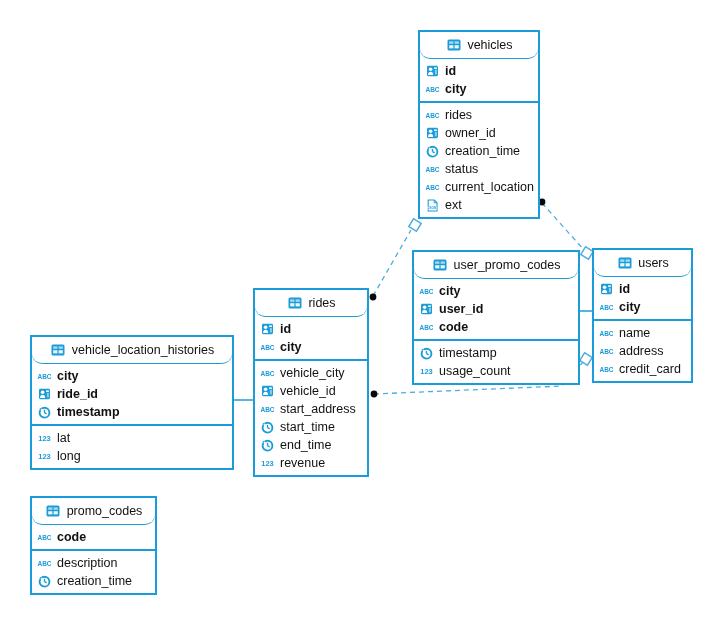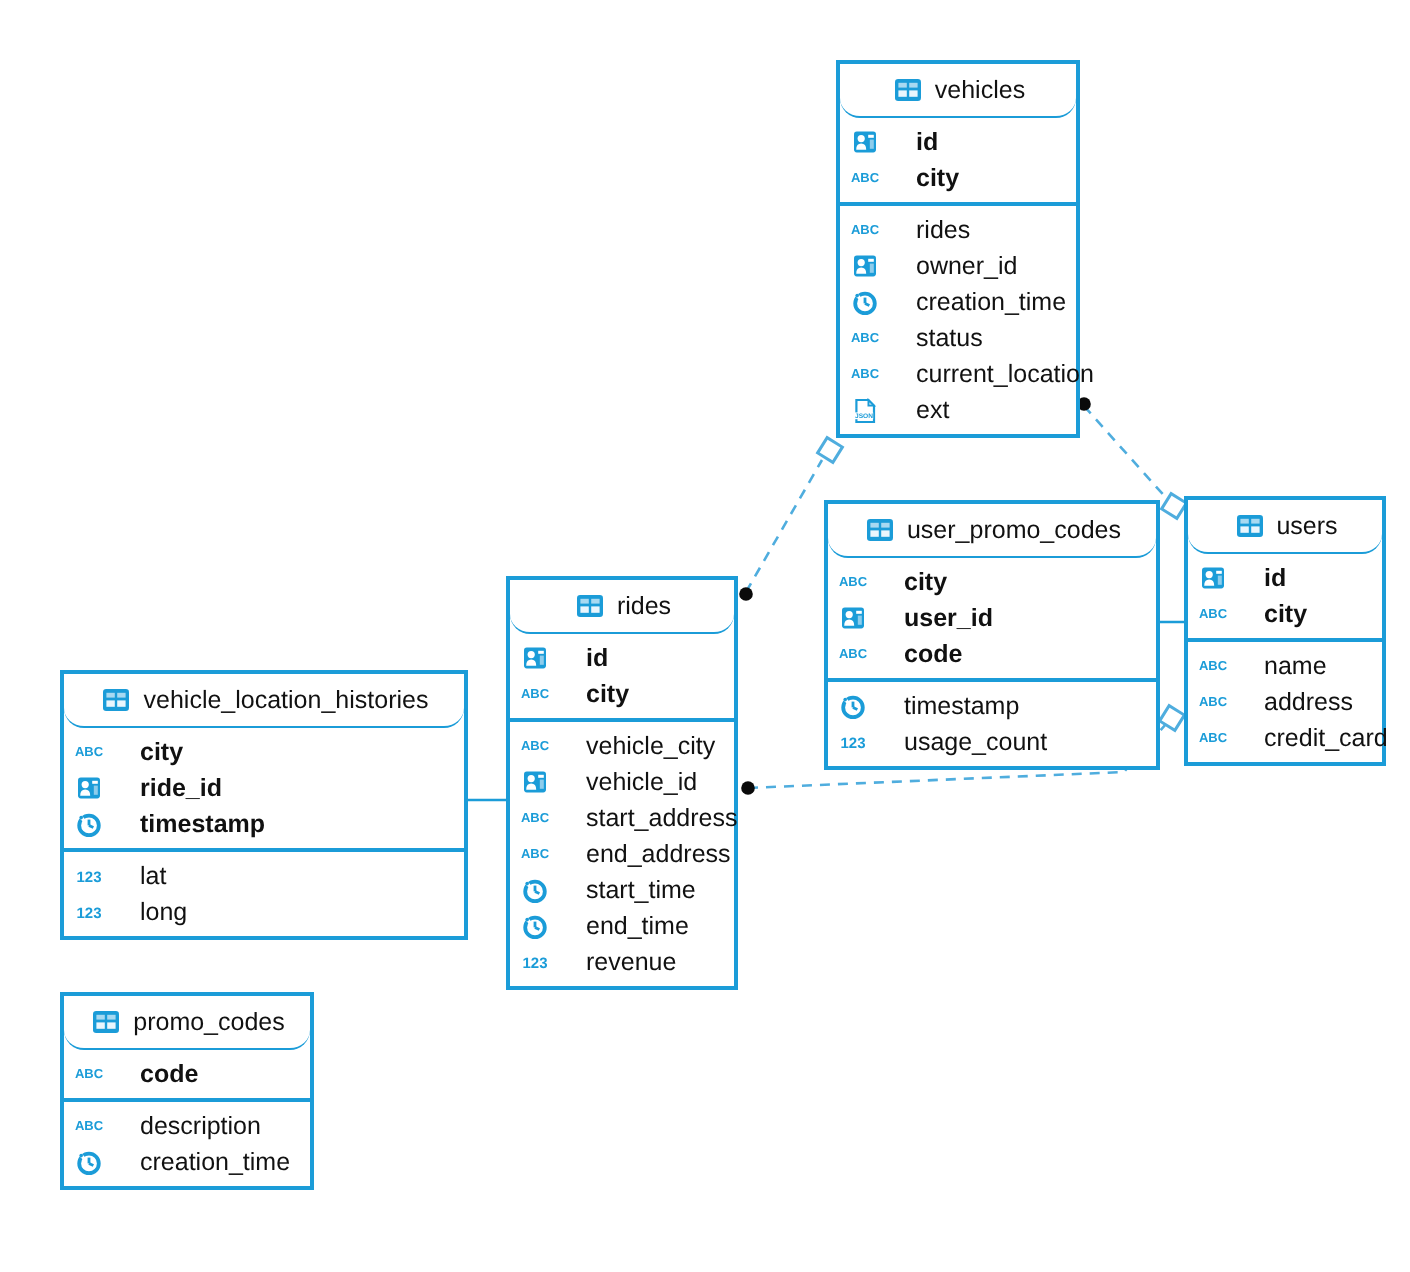--- a/index.html
+++ b/index.html
@@ -14,21 +14,21 @@
     border:2px solid var(--blue);
   }
   .thead {
     height:26px; display:flex; align-items:center; justify-content:center;
     gap:5px; border-bottom:1px solid var(--blue); font-size:12.5px;
     white-space:nowrap; padding:0 3px;border-radius:10px;
   }
   .tsection { padding:3px 0; }
   .tsection.pk { border-bottom:2px solid var(--blue); }
   .col-row {
-    height:18px; display:flex; align-items:center; gap:17px;
+    height:18px; display:flex; align-items:center; gap:4px;
     padding:0 4px 0 4px; font-size:12.5px; white-space:nowrap;
   }
   .col-row.pkrow { font-weight:bold; }
   .icon-cell { width:17px; height:14px; flex:none; display:flex; align-items:center; justify-content:center; }
   .type-text { font-weight:bold; color:var(--blue); font-size:6.5px; letter-spacing:0px; }
   .type-text.num { font-size:7.5px; }
   .ttl { display:inline-block; }
 </style>
 </head>
 <body>
@@ -305,26 +305,20 @@
           <span>vehicle_id</span>
         </div>
         <div class="col-row">
           <span class="icon-cell">
             <span class="type-text">ABC</span>
           </span>
           <span>start_address</span>
         </div>
         <div class="col-row">
           <span class="icon-cell">
-            <span class="type-text">ABC</span>
-          </span>
-          <span>end_address</span>
-        </div>
-        <div class="col-row">
-          <span class="icon-cell">
             <svg width="13" height="13" viewBox="0 0 13 13">
               <circle cx="6.5" cy="6.7" r="4.9" fill="none" stroke="#1b9cd8" stroke-width="1.9"></circle>
               <line x1="6.5" y1="6.7" x2="6.5" y2="3.8" stroke="#1b9cd8" stroke-width="1.4"></line>
               <line x1="6.5" y1="6.7" x2="8.7" y2="7.8" stroke="#1b9cd8" stroke-width="1.4"></line>
               <line x1="2" y1="2.2" x2="4.6" y2="4.8" stroke="#fff" stroke-width="1.7"></line>
               <circle cx="2.6" cy="2.8" r="0.9" fill="#1b9cd8"></circle>
             </svg>
           </span>
           <span>start_time</span>
         </div>

